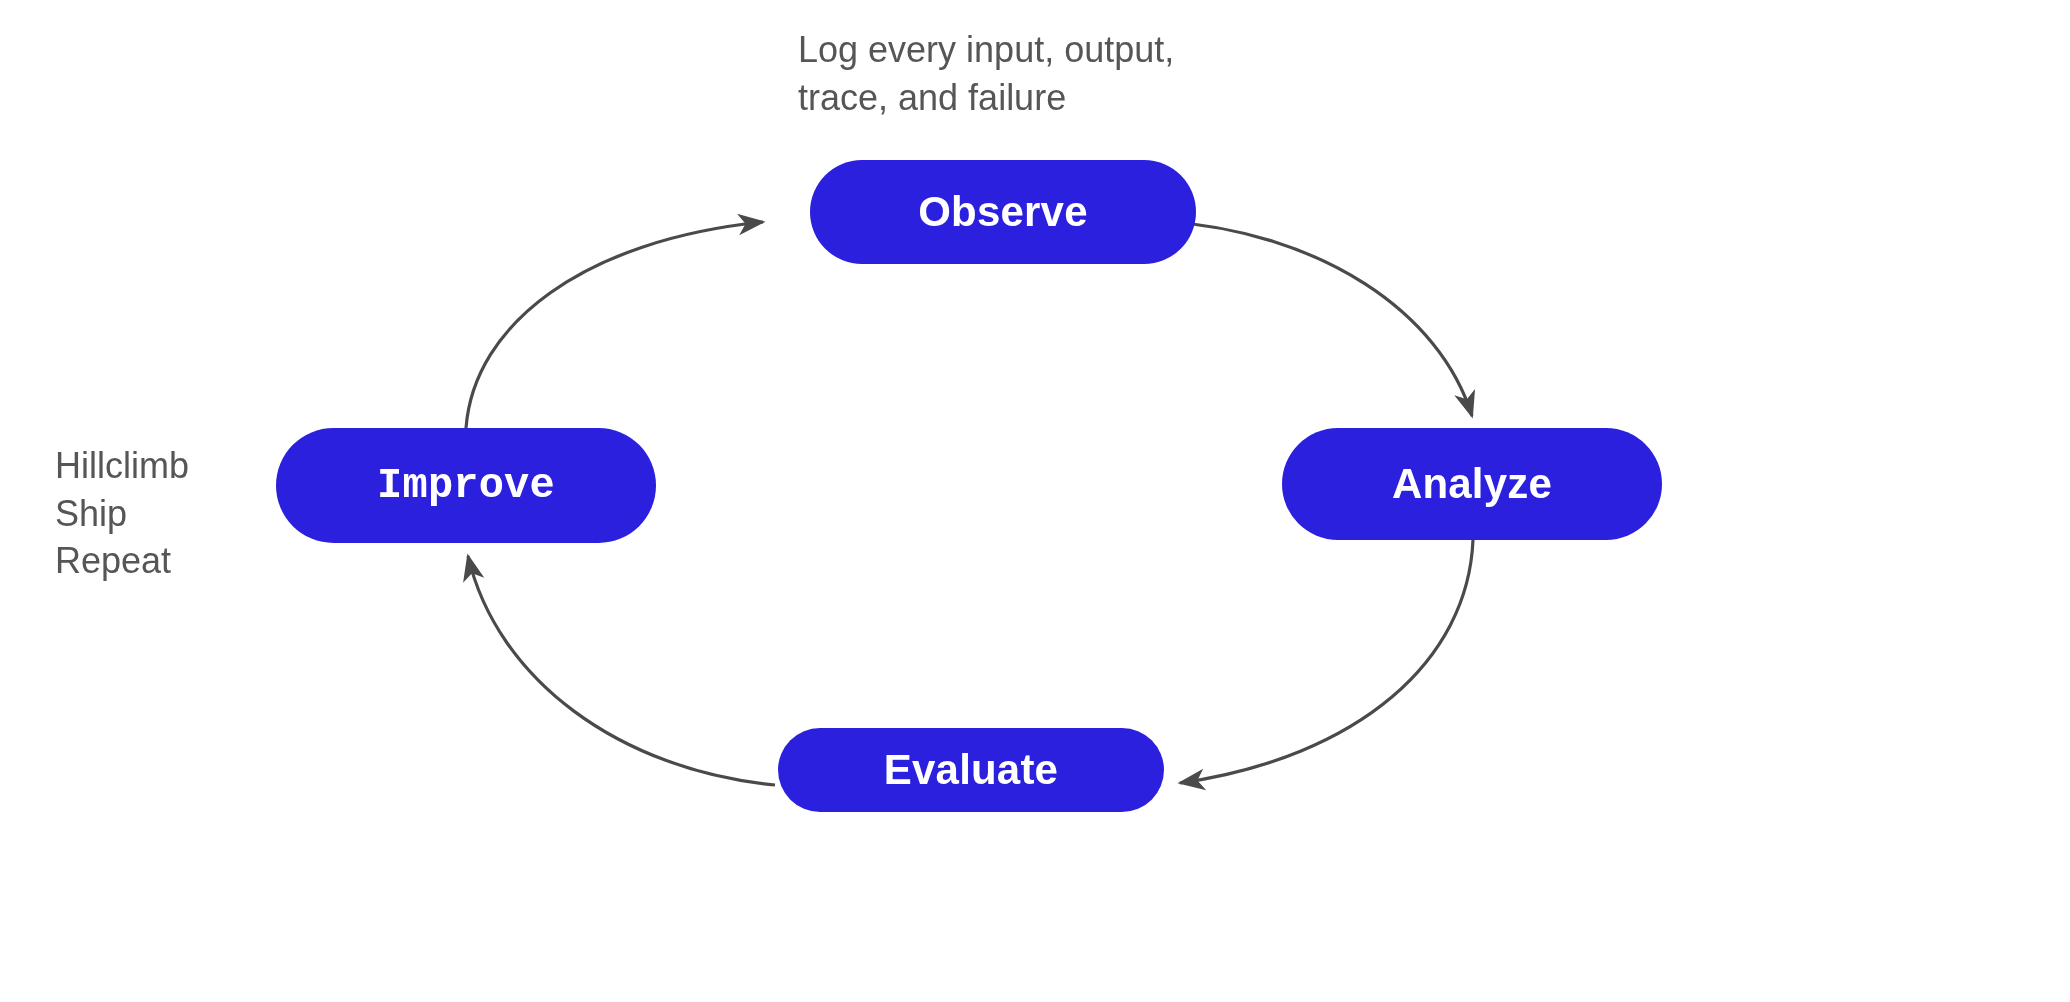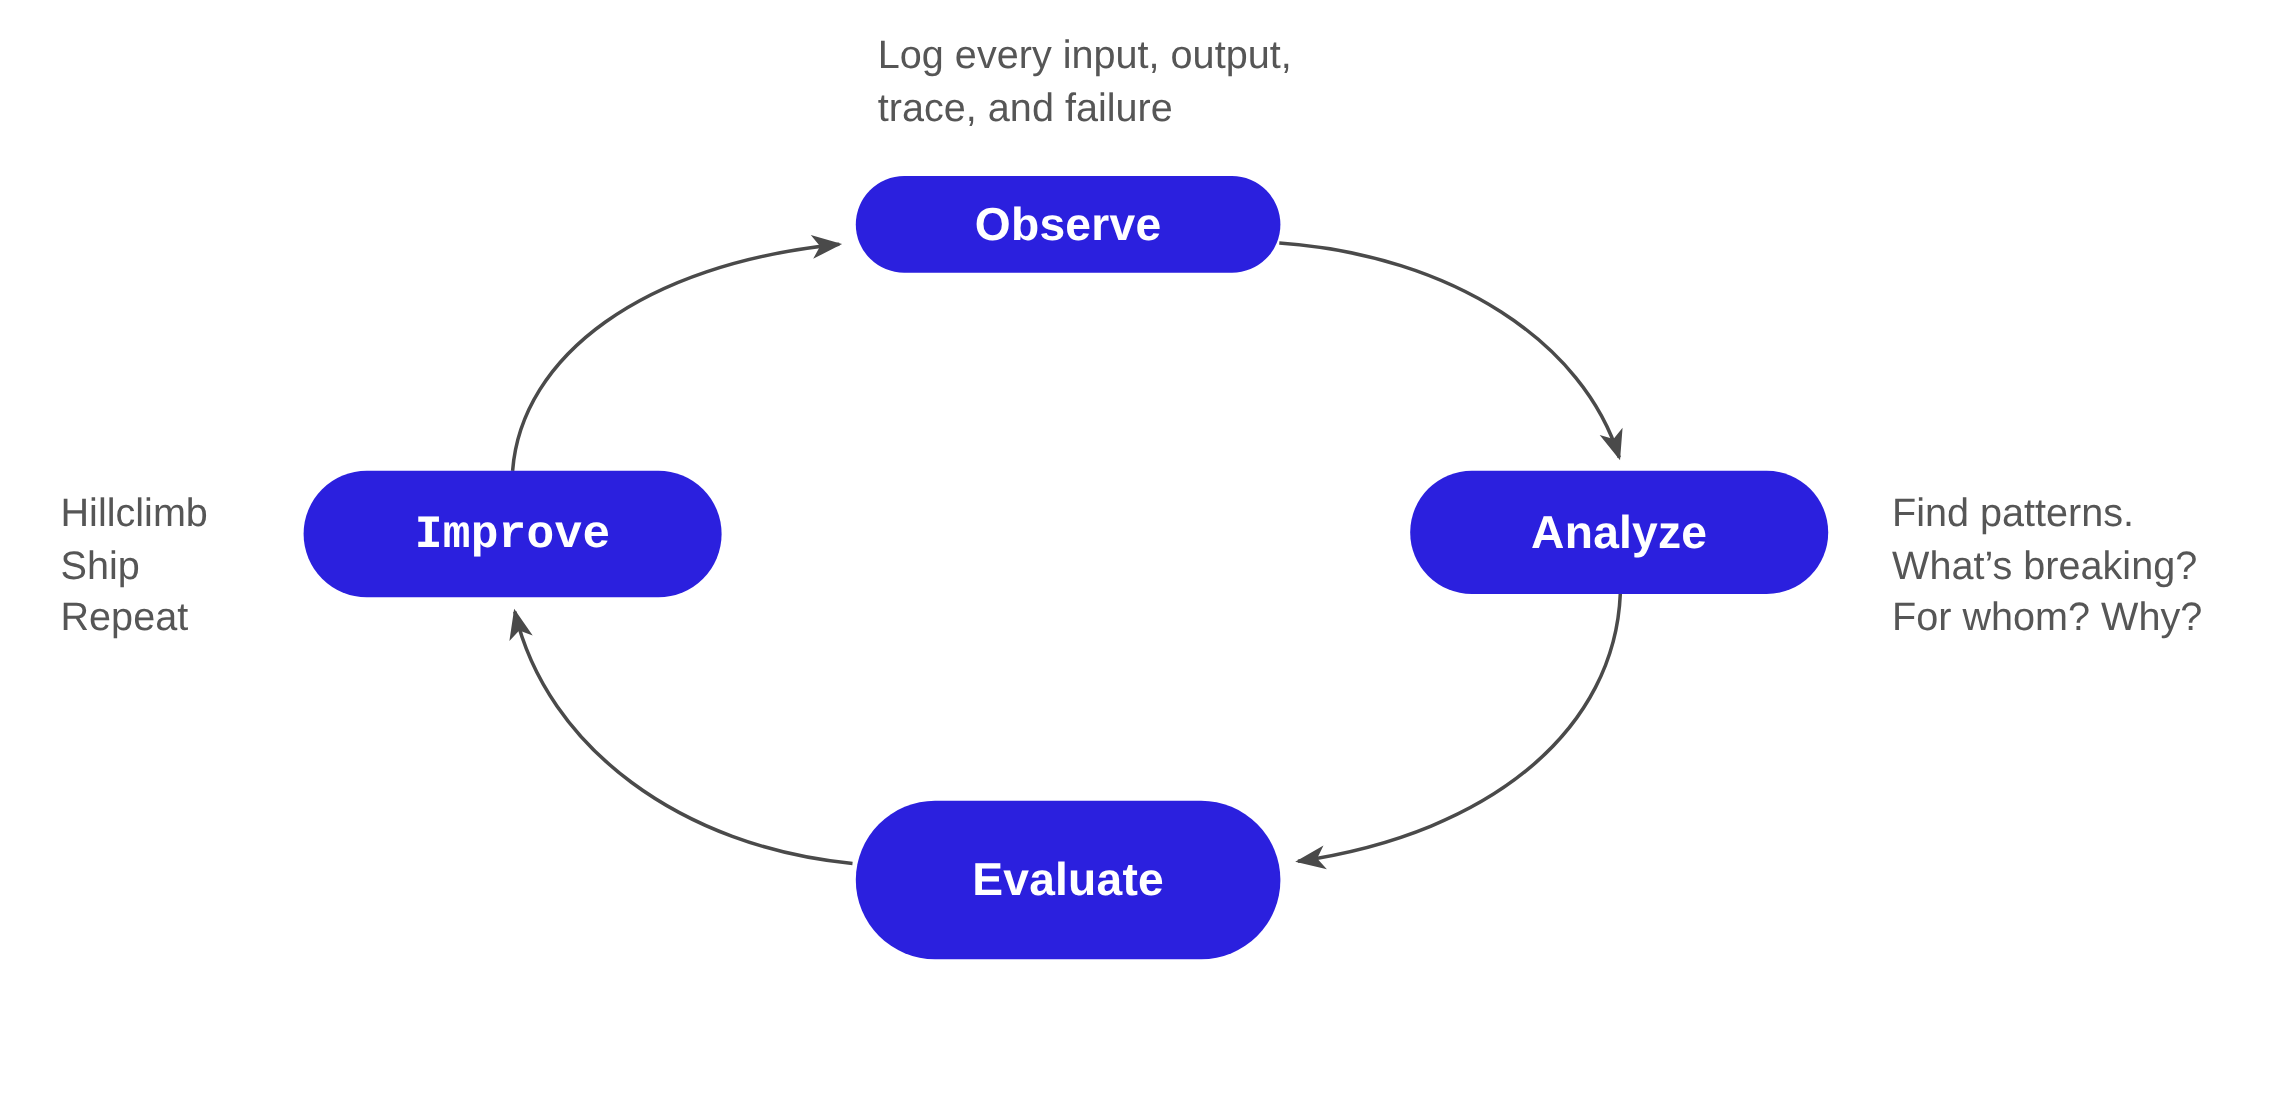--- a/index.html
+++ b/index.html
@@ -46,23 +46,23 @@
     white-space: nowrap;
   }
   .caption {
     position: absolute;
     color: #565656;
     font-size: 36px;
     line-height: 1.32;
     font-family: "Liberation Sans", sans-serif;
     white-space: pre-line;
   }
-  #node-observe  { left: 778px;  top: 160px; width: 386px; height: 88px; text-align: right; }
+  #node-observe  { left: 810px;  top: 160px; width: 386px; height: 104px; text-align: right; }
   #node-analyze  { left: 1282px; top: 428px; width: 380px; height: 112px; }
-  #node-evaluate { left: 778px;  top: 728px; width: 386px; height: 144px; }
+  #node-evaluate { left: 778px;  top: 728px; width: 386px; height: 84px; }
   #node-improve  { left: 276px;  top: 428px; width: 380px; height: 115px; font-family: Liberation Mono, monospace; }
 
   #caption-observe  { left: 798px;  top: 26px;   width: 460px; }
   #caption-analyze  { left: 1720px; top: 442px;  width: 340px; }
   #caption-evaluate { left: 798px;  top: 884px;  width: 460px; }
   #caption-improve  { left: 55px;   top: 442px;  width: 230px; }
 </style>
 </head>
 <body>
 
@@ -95,20 +95,17 @@
   <div class="node-pill" id="node-evaluate">
     <span class="node-label">Evaluate</span>
   </div>
 
   <div class="node-pill" id="node-improve">
     <span class="node-label">Improve</span>
   </div>
 
   <div class="caption" id="caption-observe">Log every input, output,
 trace, and failure</div>
-  <div class="caption" id="caption-analyze">Find patterns.
-What’s breaking?
-For whom? Why?</div>
   <div class="caption" id="caption-improve">Hillclimb
 Ship
 Repeat</div>
 
 </div>
 
 </body></html>

